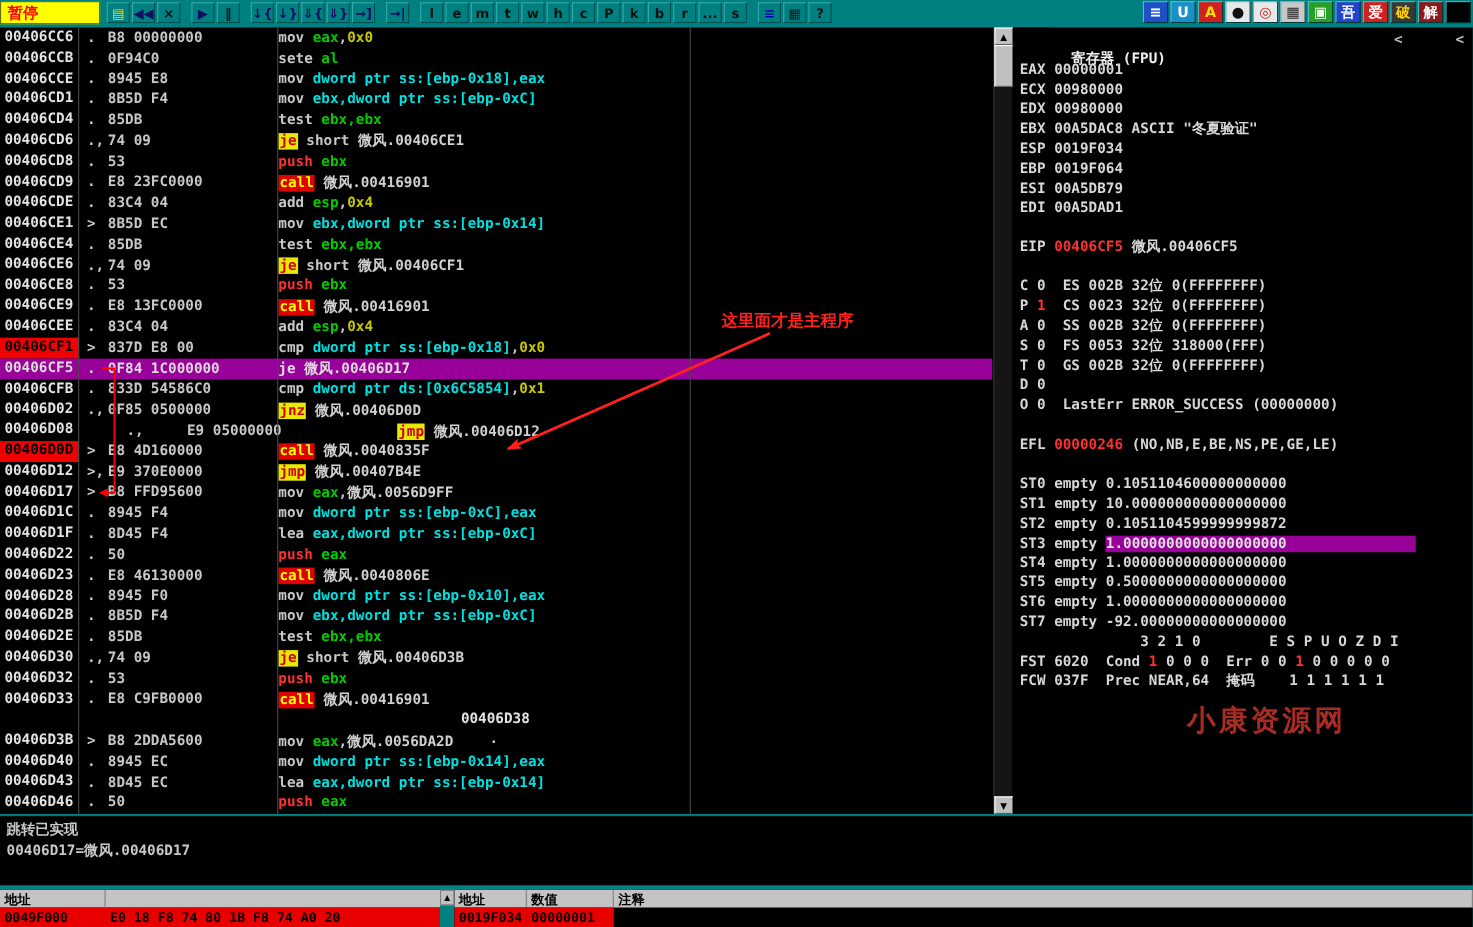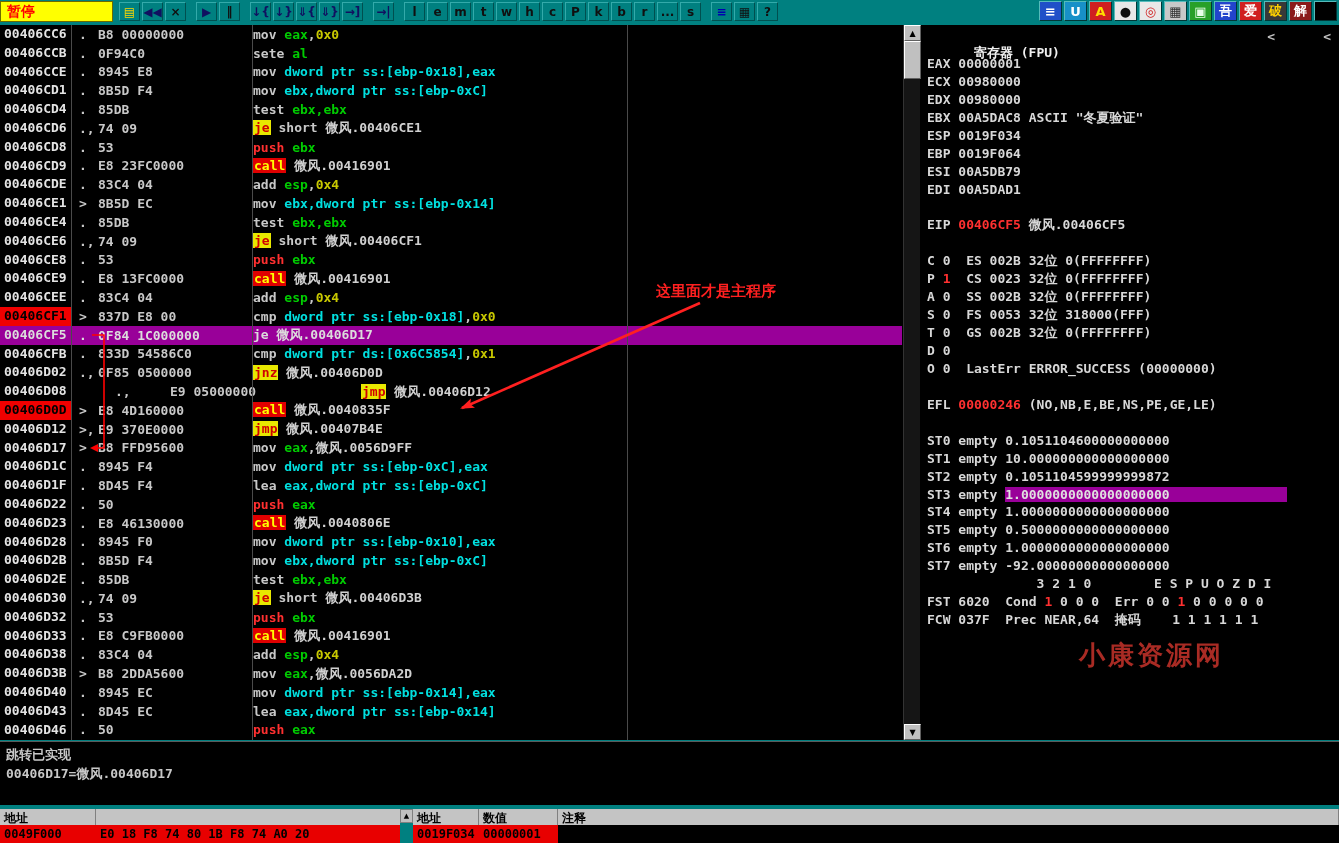--- a/index.html
+++ b/index.html
@@ -2,21 +2,21 @@
 <html><head>
 <meta charset="utf-8">
 <style>
   *{margin:0;padding:0;box-sizing:border-box}
   html,body{width:1339px;height:843px;overflow:hidden}
   body{font-family:"DejaVu Sans",sans-serif;background:#008080}
   .app{position:relative;width:1339px;height:843px;background:#008080;overflow:hidden}
 
   
   .toolbar{position:absolute;top:0;left:0;width:1339px;height:23px;background:#008080;display:flex;align-items:center}
-  .pause-box{width:113px;height:21px;background:#FFFF00;color:#FF0000;font:bold 14px "DejaVu Sans",sans-serif;
+  .pause-box{width:91px;height:21px;background:#FFFF00;color:#FF0000;font:bold 14px "DejaVu Sans",sans-serif;
              padding:1px 0 0 6px;border:1px solid #6b6b00;flex:0 0 auto}
   #tb-main{display:flex;align-items:center;margin-left:5px}
   .tb-btn{display:inline-flex;align-items:center;justify-content:center;min-width:21px;height:19px;margin:0 1px;
           font:bold 12px "DejaVu Sans",sans-serif;border:1px solid;border-color:#33aaaa #004f4f #004f4f #33aaaa;
           cursor:pointer;white-space:nowrap}
   .tb-gap{display:inline-block;width:8px}
   #tb-right{position:absolute;right:1px;top:1px;display:flex}
   #tb-right .tb-btn{min-width:23px;height:20px;font-size:13px;border-color:#55bbbb #003737 #003737 #55bbbb}
 
   
@@ -159,21 +159,21 @@
         <div class="drow" style="top: 432.4px;"><span class="c-addr">00406D1C</span><span class="c-marker">.</span><span class="c-bytes">8945 F4</span><span class="c-ins"><span class="tk-m">mov </span><span class="tk-mem">dword ptr ss:[ebp-0xC],eax</span></span></div>
         <div class="drow" style="top: 451.2px;"><span class="c-addr">00406D1F</span><span class="c-marker">.</span><span class="c-bytes">8D45 F4</span><span class="c-ins"><span class="tk-m">lea </span><span class="tk-mem">eax,dword ptr ss:[ebp-0xC]</span></span></div>
         <div class="drow" style="top: 470px;"><span class="c-addr">00406D22</span><span class="c-marker">.</span><span class="c-bytes">50</span><span class="c-ins"><span class="tk-push">push</span><span class="tk-m"> </span><span class="tk-reg">eax</span></span></div>
         <div class="drow" style="top: 488.8px;"><span class="c-addr">00406D23</span><span class="c-marker">.</span><span class="c-bytes">E8 46130000</span><span class="c-ins"><span class="tk-call">call</span><span class="tk-m"> </span><span class="tk-sym">微风.0040806E</span></span></div>
         <div class="drow" style="top: 507.6px;"><span class="c-addr">00406D28</span><span class="c-marker">.</span><span class="c-bytes">8945 F0</span><span class="c-ins"><span class="tk-m">mov </span><span class="tk-mem">dword ptr ss:[ebp-0x10],eax</span></span></div>
         <div class="drow" style="top: 526.4px;"><span class="c-addr">00406D2B</span><span class="c-marker">.</span><span class="c-bytes">8B5D F4</span><span class="c-ins"><span class="tk-m">mov </span><span class="tk-mem">ebx,dword ptr ss:[ebp-0xC]</span></span></div>
         <div class="drow" style="top: 545.2px;"><span class="c-addr">00406D2E</span><span class="c-marker">.</span><span class="c-bytes">85DB</span><span class="c-ins"><span class="tk-m">test </span><span class="tk-reg">ebx,ebx</span></span></div>
         <div class="drow" style="top: 564px;"><span class="c-addr">00406D30</span><span class="c-marker">.,</span><span class="c-bytes">74 09</span><span class="c-ins"><span class="tk-jcc">je</span><span class="tk-m"> short </span><span class="tk-sym">微风.00406D3B</span></span></div>
         <div class="drow" style="top: 582.8px; align-items: center;"><span class="c-addr">00406D32</span><span class="c-marker">.</span><span class="c-bytes">53</span><span class="c-ins"><span class="tk-push">push</span><span class="tk-m"> </span><span class="tk-reg">ebx</span></span></div>
         <div class="drow" style="top: 601.6px;"><span class="c-addr">00406D33</span><span class="c-marker">.</span><span class="c-bytes">E8 C9FB0000</span><span class="c-ins"><span class="tk-call">call</span><span class="tk-m"> </span><span class="tk-sym">微风.00416901</span></span></div>
-        <div class="drow" style="top: 620.4px;"><span class="c-addr">00406D38</span><span class="c-marker">.</span><span class="c-bytes">83C4 04</span><span class="c-ins"><span class="tk-m">add </span><span class="tk-reg">esp</span><span class="tk-m">,</span><span class="tk-imm">0x4</span></span></div>
+        <div class="drow" style="top: 620.4px; flex-direction: column;"><span class="c-addr">00406D38</span><span class="c-marker">.</span><span class="c-bytes">83C4 04</span><span class="c-ins"><span class="tk-m">add </span><span class="tk-reg">esp</span><span class="tk-m">,</span><span class="tk-imm">0x4</span></span></div>
         <div class="drow" style="top: 639.2px;"><span class="c-addr">00406D3B</span><span class="c-marker">&gt;</span><span class="c-bytes">B8 2DDA5600</span><span class="c-ins"><span class="tk-m">mov </span><span class="tk-reg">eax</span><span class="tk-m">,</span><span class="tk-sym">微风.0056DA2D</span></span></div>
         <div class="drow" style="top: 658px;"><span class="c-addr">00406D40</span><span class="c-marker">.</span><span class="c-bytes">8945 EC</span><span class="c-ins"><span class="tk-m">mov </span><span class="tk-mem">dword ptr ss:[ebp-0x14],eax</span></span></div>
         <div class="drow" style="top: 676.8px;"><span class="c-addr">00406D43</span><span class="c-marker">.</span><span class="c-bytes">8D45 EC</span><span class="c-ins"><span class="tk-m">lea </span><span class="tk-mem">eax,dword ptr ss:[ebp-0x14]</span></span></div>
         <div class="drow" style="top: 695.6px;"><span class="c-addr">00406D46</span><span class="c-marker">.</span><span class="c-bytes">50</span><span class="c-ins"><span class="tk-push">push</span><span class="tk-m"> </span><span class="tk-reg">eax</span></span></div>
       </div>
     <div class="vsep" style="left:71px"></div>
     <div class="vsep" style="left:252px"></div>
     <div class="vsep" style="left:627px"></div>
     <svg class="dis-svg" width="902" height="715">
       <defs>

